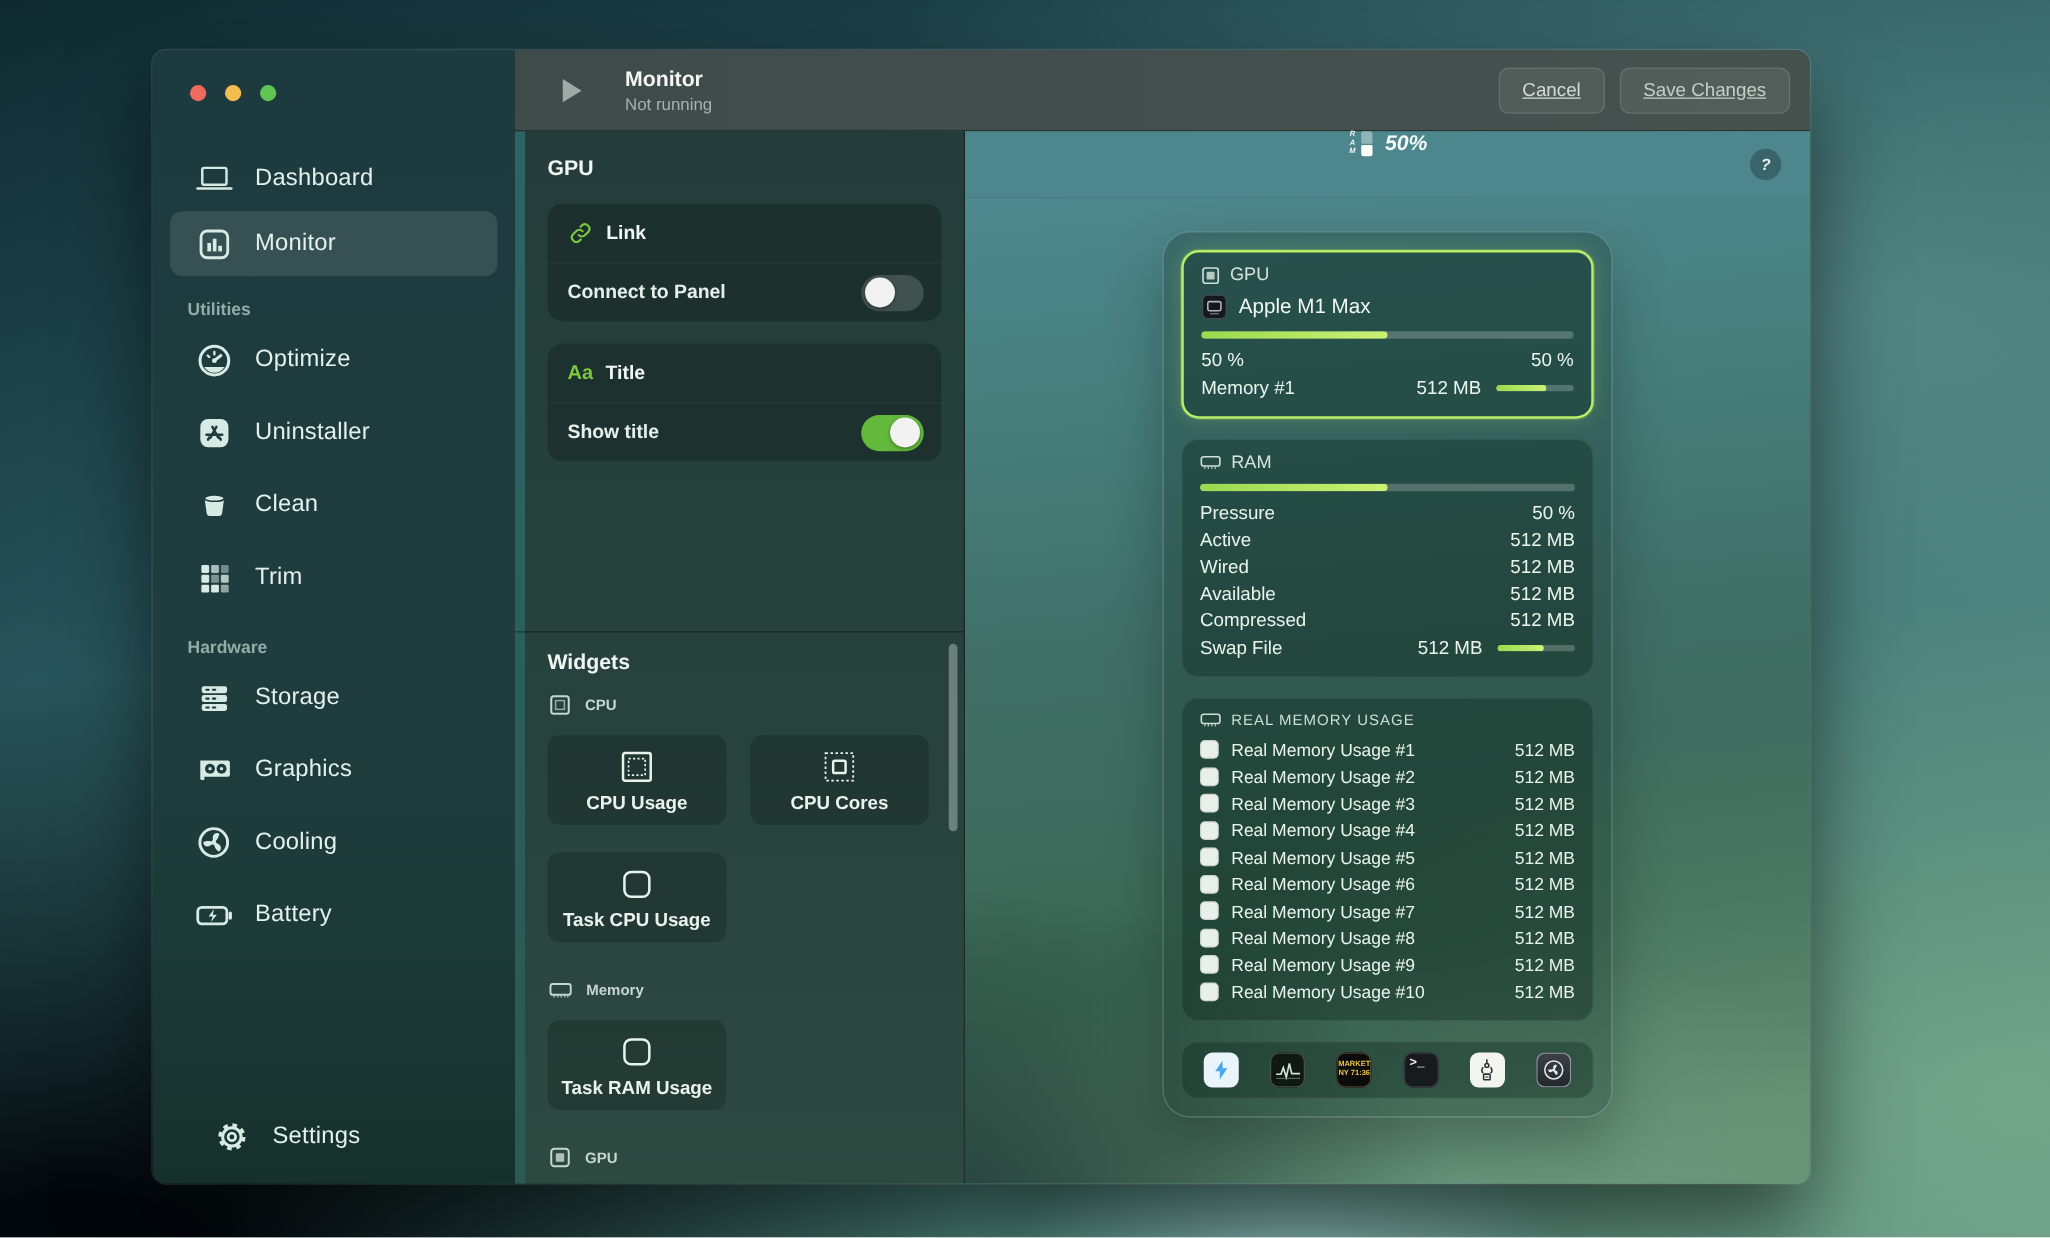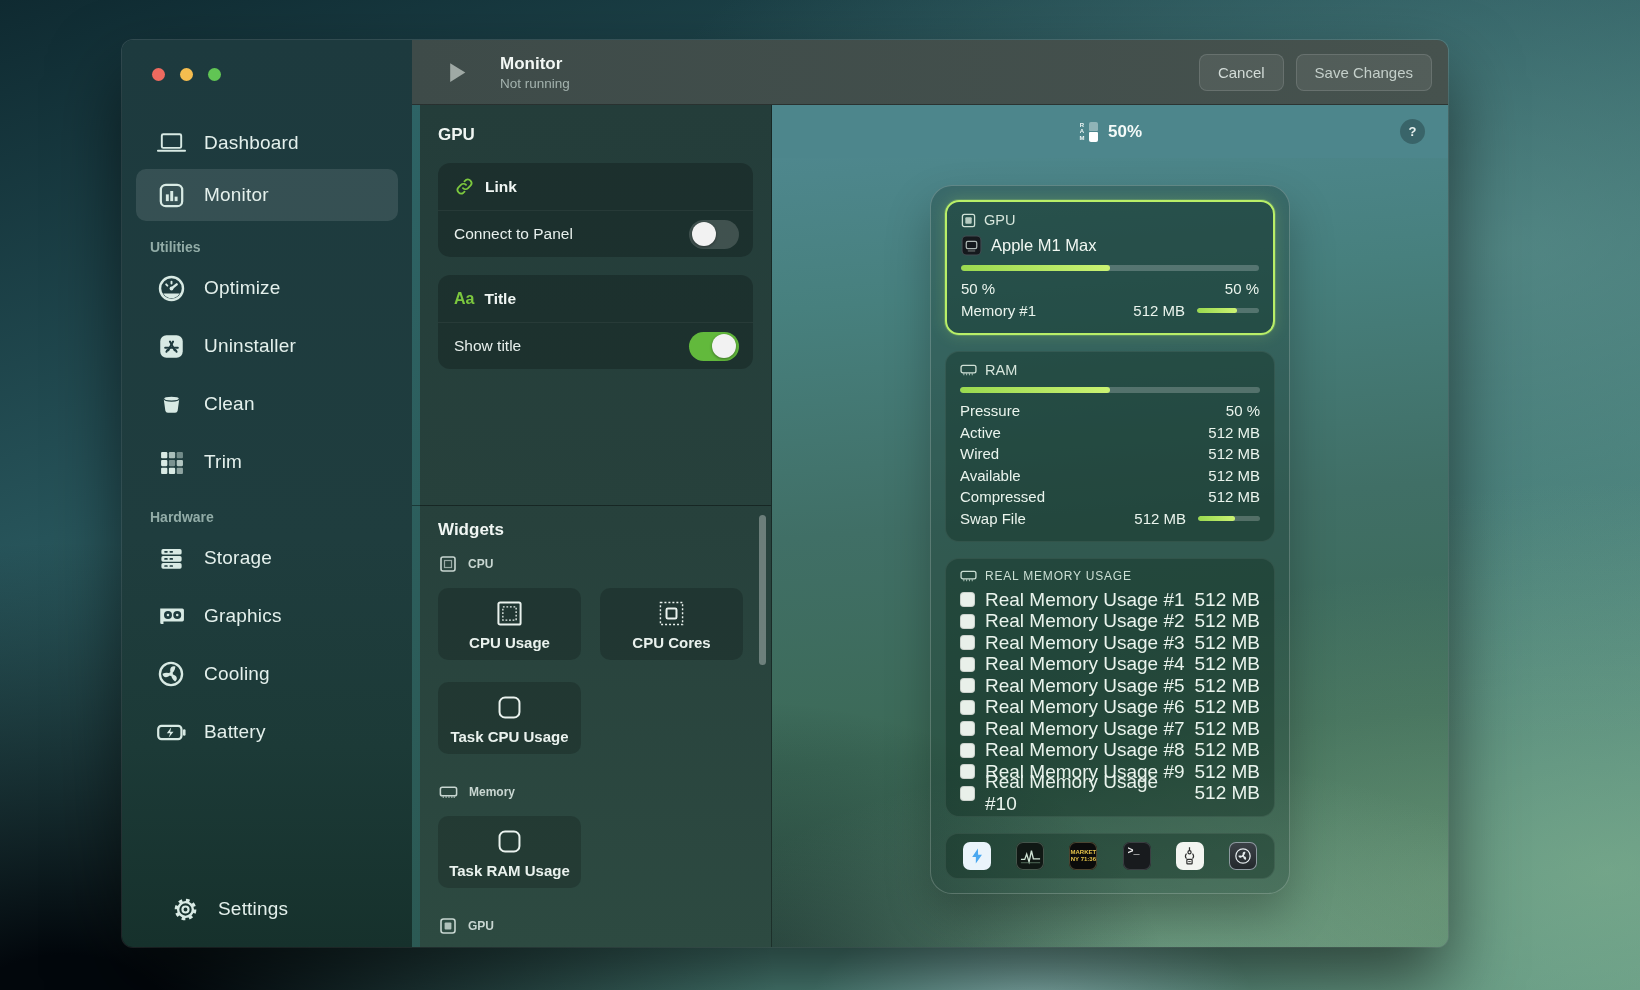--- a/index.html
+++ b/index.html
@@ -35,34 +35,34 @@
   .main { flex:1; display:flex; flex-direction:column; min-width:0; }
   .topbar { height:65px; flex:0 0 65px; display:flex; align-items:center;
     background:linear-gradient(90deg,#3e4b49,#46524e); border-bottom:1px solid rgba(0,0,0,.35); }
   .play-btn { margin-left:35px; width:22px; display:flex; cursor:default; }
   .tb-titles { margin-left:31px; }
   .tb-title { font-size:17px; font-weight:bold; color:#f2f7f4; }
   .tb-sub { font-size:13.5px; color:#a3b2ae; margin-top:2px; }
   .tb-btns { margin-left:auto; display:flex; gap:12px; padding-right:16px; }
   .tb-btn { height:37px; padding:10px 18px; border-radius:8px; font-size:15px; color:#d3dcd8;
     background:rgba(255,255,255,.07); border:1px solid rgba(255,255,255,.13);
-    display:flex; align-items:center; font-family:inherit; }
+    display:flex; align-items:center; font-family:inherit;text-decoration:underline; }
   .tb-btn.save { color:#c4cfca; }
   .content { flex:1; display:flex; min-height:0; }
   
   .settings-col { position:relative; width:360px; flex:0 0 360px; overflow:hidden;
     background:linear-gradient(180deg,#243d3a 0%,#27413c 50%,#2d4a41 100%);
     border-right:1px solid rgba(0,0,0,.35); }
   .settings-col::before { content:""; position:absolute; left:0; top:0; bottom:0; width:8px;
     background:linear-gradient(180deg,#2f6a6d,#2b5c57); opacity:.85; }
   .gpu-settings { padding:20px 18px 0 26px; }
   .panel-h1 { font-size:17px; font-weight:bold; color:#f0f6f3; }
   .card { margin-top:18px; background:rgba(0,0,0,.22); border-radius:12px; }
   .card-row { display:flex; align-items:center; height:47px; padding:0 14px 0 16px; }
-  .card-row + .card-row { border-top:1px solid rgba(255,255,255,.05); }
+  .card-row + .card-row { border-top:1px solid rgba(255,255,255,.05);font-weight:bold; }
   .card-title { font-size:15.5px; font-weight:bold; color:#f0f6f3; margin-left:10px; }
   .card-label { font-size:15.5px; color:#e7efec; }
   .aa-glyph { color:#7cc83e; font-size:16px; font-weight:bold; }
   .spacer { flex:1; }
   .toggle { width:50px; height:29px; border-radius:15px; background:rgba(255,255,255,.16);
     position:relative; flex:0 0 50px; }
   .toggle .knob { position:absolute; top:2.5px; left:3px; width:24px; height:24px; border-radius:50%;
     background:#f2f2f2; box-shadow:0 1px 3px rgba(0,0,0,.4); }
   .toggle.on { background:#62b93c; }
   .toggle.on .knob { left:auto; right:3px; }
@@ -73,21 +73,21 @@
   .tile-grid { display:grid; grid-template-columns:143px 143px; gap:22px 19px; margin-top:14px; }
   .tile { width:143px; height:72px; border-radius:10px; background:rgba(0,0,0,.18);
     display:flex; flex-direction:column; align-items:center; justify-content:center; gap:5px; color:#eaf2ee; }
   .tile .t-label { font-size:15px; font-weight:bold; }
   .mt28 { margin-top:28px; }
   .scroll-thumb { position:absolute; right:5px; top:410px; width:7px; height:150px;
     border-radius:4px; background:rgba(255,255,255,.32); }
   
   .preview-col { flex:1; display:flex; flex-direction:column; min-width:0; }
   .statusbar { height:53px; flex:0 0 53px; background:#4d868c; position:relative;
-    display:flex; align-items:center; justify-content:center; }
+    display:flex; align-items:flex-start; justify-content:center;font-style:italic; }
   .ram-chip { display:flex; align-items:center; gap:3px; }
   .ram-letters { width:8px; font-size:6px; line-height:6.5px; font-weight:bold; color:#eef6f5;
     word-break:break-all; text-align:center; }
   .ram-bar { width:9px; height:20px; display:flex; flex-direction:column; gap:1px; }
   .ram-bar .seg-top { flex:1; background:rgba(255,255,255,.38); border-radius:2px 2px 1px 1px; }
   .ram-bar .seg-bot { flex:1; background:#ffffff; border-radius:1px 1px 2px 2px; }
   .sb-value { margin-left:10px; font-size:17px; font-weight:bold; color:#f4faf8; }
   .help-btn { position:absolute; right:23px; top:14px; width:25px; height:25px; border-radius:50%;
     background:rgba(0,0,0,.25); color:#e8f1ef; font-size:13px; font-weight:bold;
     display:flex; align-items:center; justify-content:center; }
@@ -112,21 +112,21 @@
   .bar { height:6px; border-radius:3px; background:rgba(255,255,255,.22); margin-top:9px; overflow:hidden; }
   .bar-fill { height:100%; border-radius:3px; background:linear-gradient(90deg,#9ad94f,#cbf273); }
   .stat-row { display:flex; align-items:center; height:21.5px; font-size:15px; color:#eaf4ed; }
   .stat-row.first { margin-top:7px; }
   .stat-label { flex:1; }
   .stat-value { font-weight:500; }
   .mini-bar { width:62px; height:5px; border-radius:2.5px; background:rgba(255,255,255,.22);
     margin-left:12px; overflow:hidden; }
   .mini-fill { height:100%; border-radius:2.5px; background:linear-gradient(90deg,#9ad94f,#cbf273); }
   .real-rows { margin-top:6px; }
-  .real-row { display:flex; align-items:center; height:21.5px; font-size:19px; color:#eaf4ed; }
+  .real-row { display:flex; align-items:center; height:21.5px; font-size:14px; color:#eaf4ed; }
   .mem-sq { width:15px; height:15px; border-radius:4px; background:#e9f0ea;
     box-shadow:inset 0 0 0 1px rgba(0,0,0,.12); margin-right:10px; flex:0 0 15px; }
   .real-row .r-label { flex:1; }
   .dock { height:46px; border-radius:13px; background:rgba(10,38,29,.36);
     border:1px solid rgba(255,255,255,.07); display:flex; align-items:center;
     justify-content:space-between; padding:0 17px; margin-bottom:0; }
   .dock-ic { width:28px; height:28px; border-radius:7px; display:flex; align-items:center;
     justify-content:center; overflow:hidden; }
   .di-bolt { background:#eaf4fb; }
   .di-act { background:#101814; box-shadow:inset 0 0 0 1px #44544a; }

